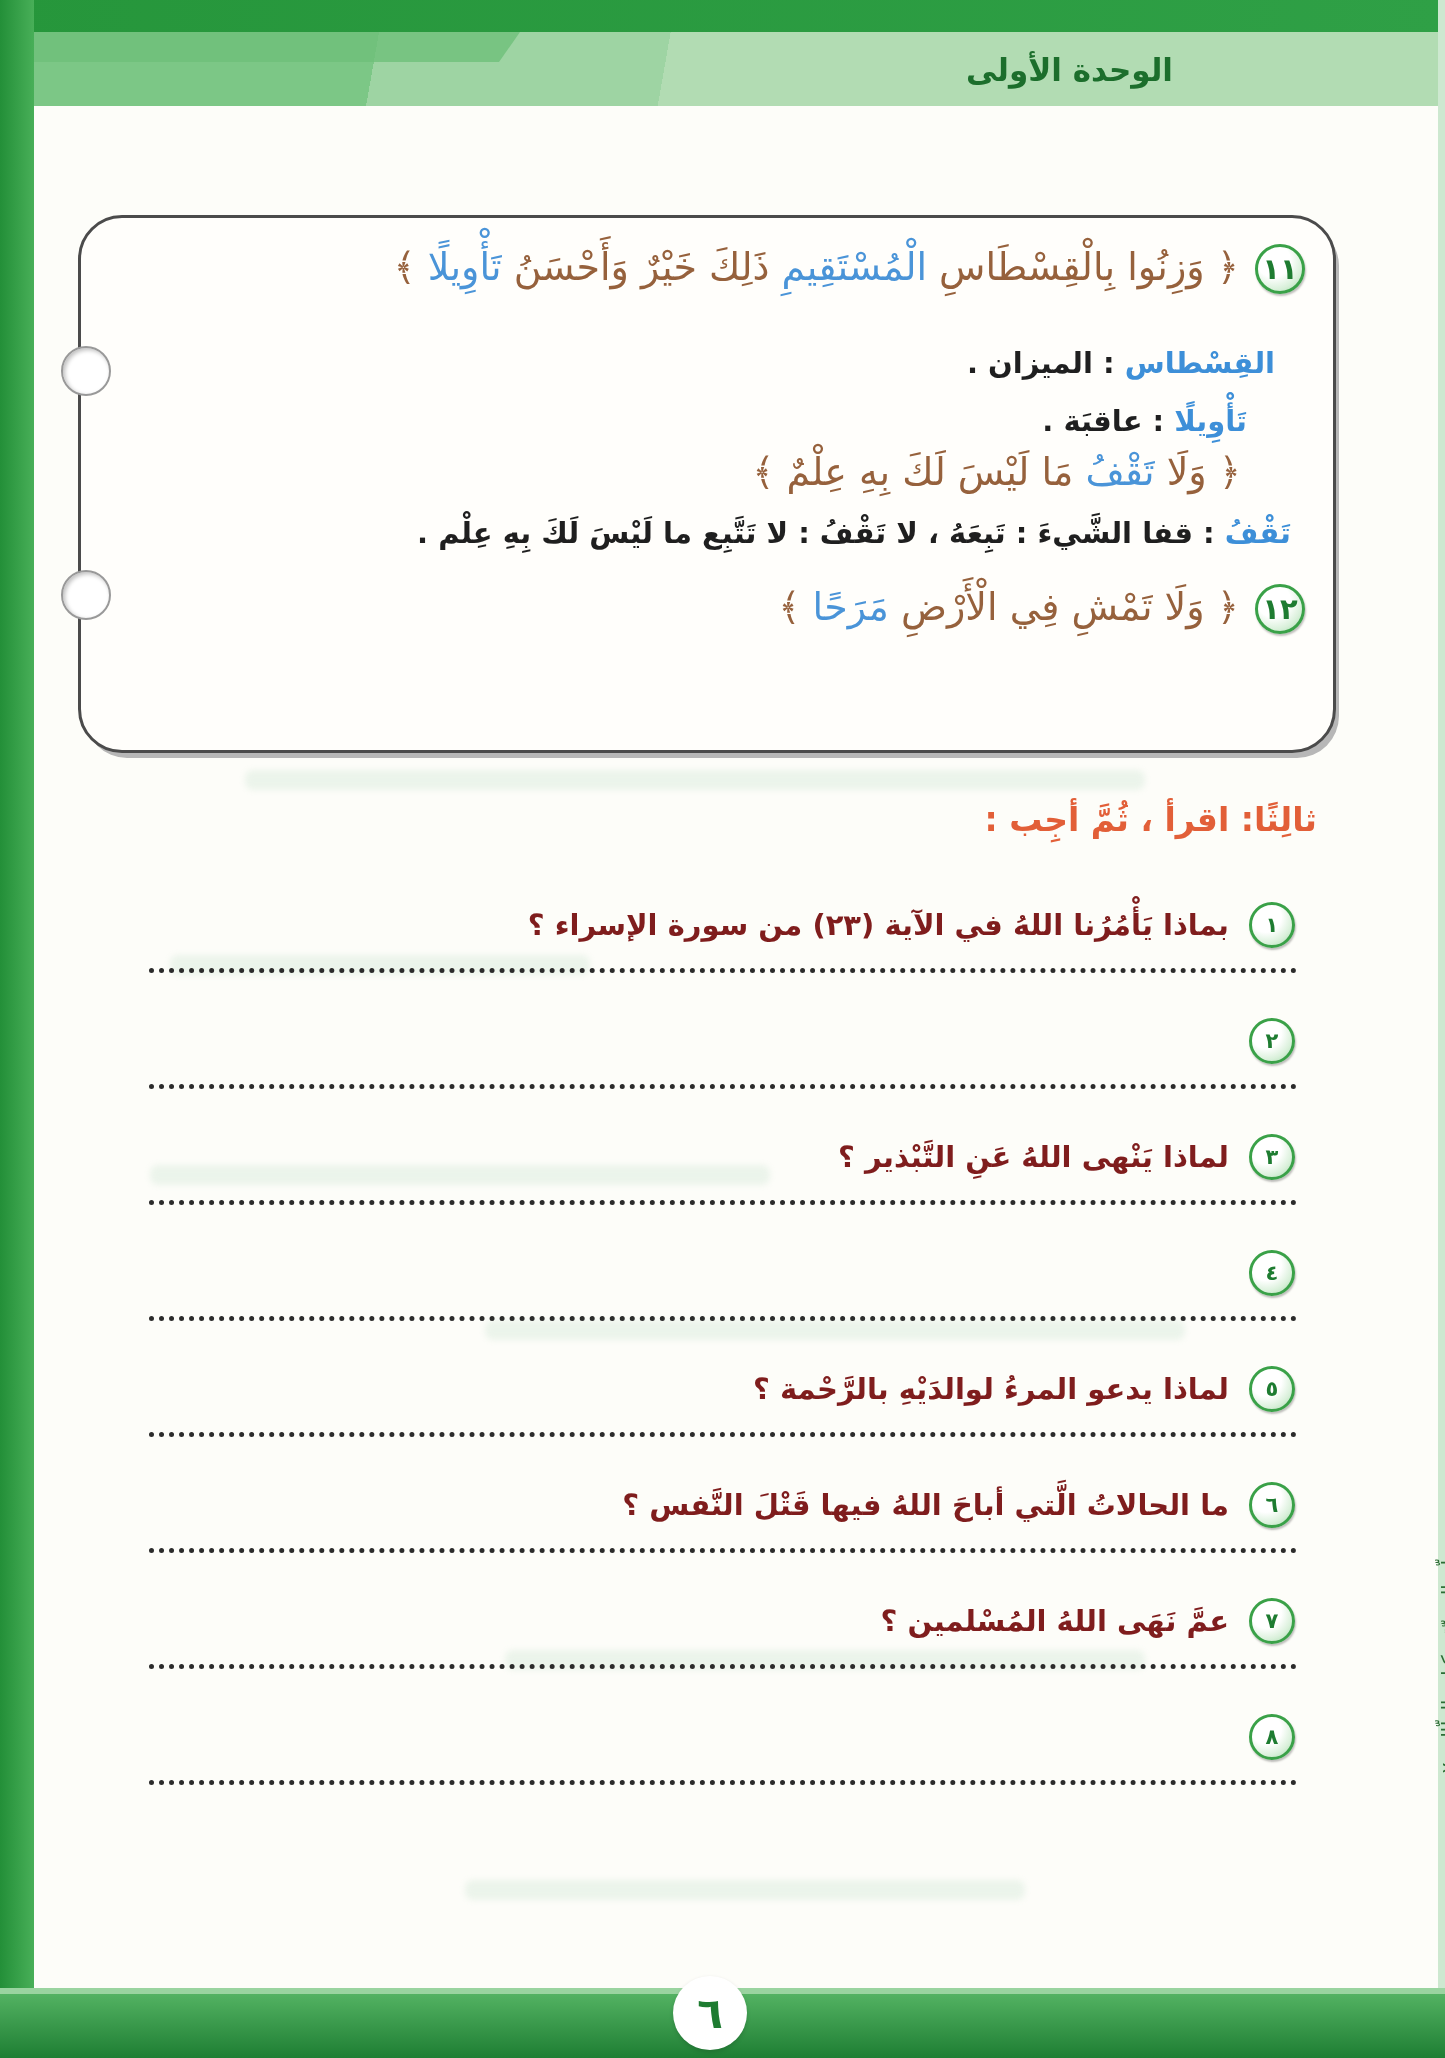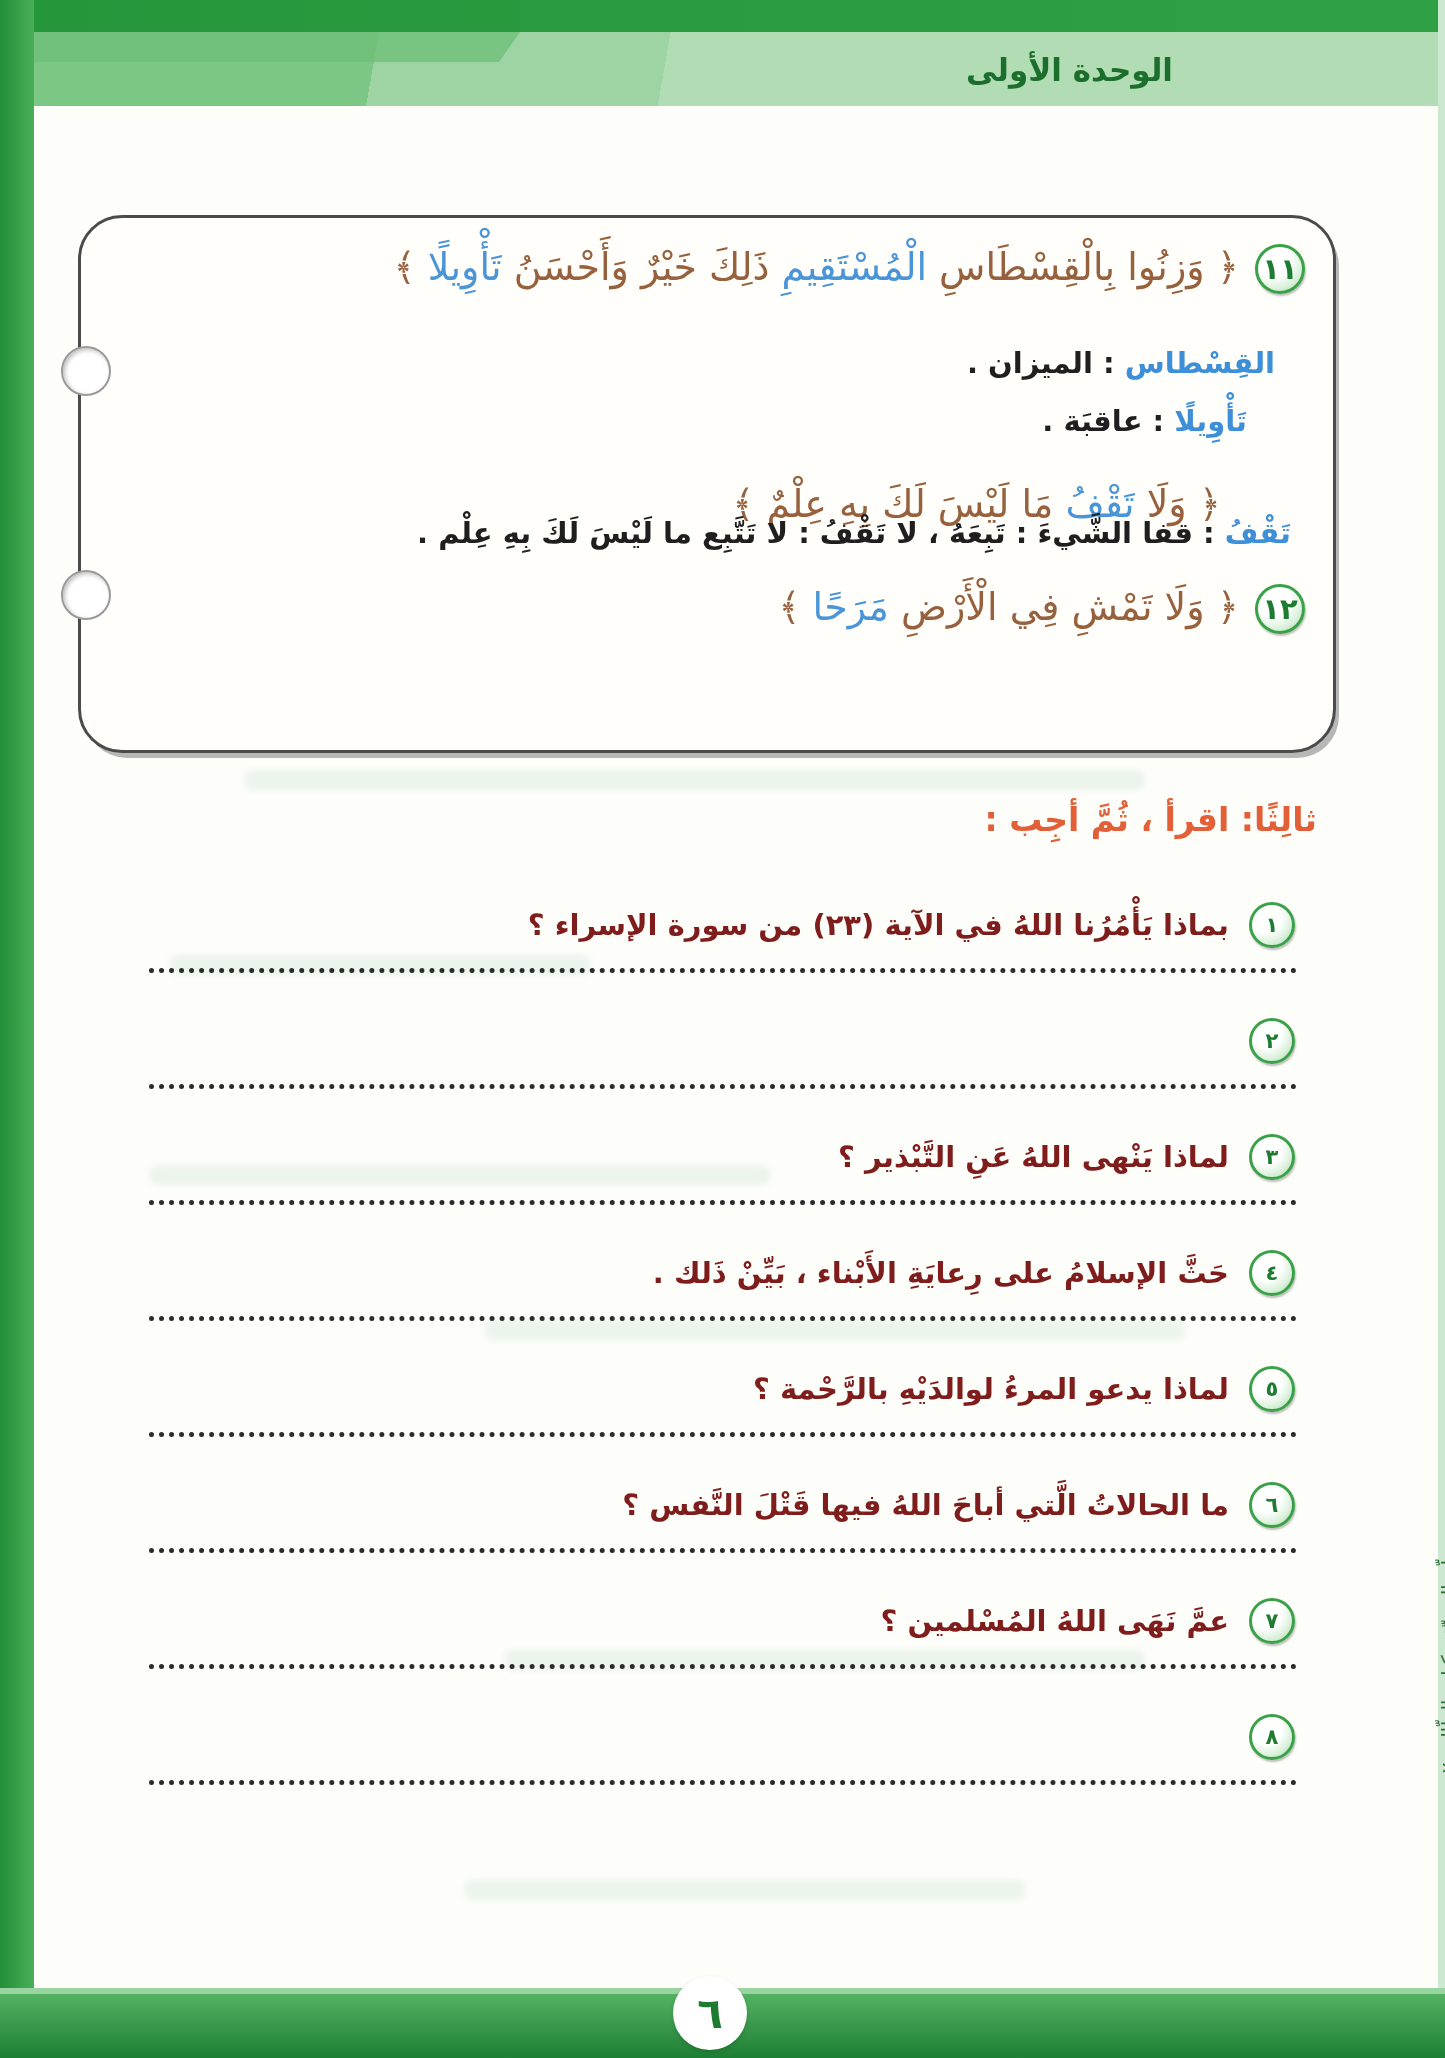--- a/index.html
+++ b/index.html
@@ -80,21 +80,21 @@
   </div>
 
   <div class="vocab" style="top:128px;right:58px;">
     <span class="term">القِسْطاس</span><span> : الميزان .</span>
   </div>
 
   <div class="vocab" style="top:186px;right:86px;">
     <span class="term">تَأْوِيلًا</span><span> : عاقبَة .</span>
   </div>
 
-  <div class="verse" style="top:232px;right:112px;margin-top:32px;">
+  <div class="verse" style="top:232px;right:92px;">
     <span>﴿ وَلَا </span><span class="hl">تَقْفُ</span><span> مَا لَيْسَ لَكَ بِهِ عِلْمٌ ﴾</span>
   </div>
 
   <div class="vocab" style="top:298px;right:42px;">
     <span class="term">تَقْفُ</span><span> : قفا الشَّيءَ : تَبِعَهُ ، لا تَقْفُ : لا تَتَّبِع ما لَيْسَ لَكَ بِهِ عِلْم .</span>
   </div>
 
   <div class="verse" style="top:366px;right:28px;">
     <span class="ncircle">١٢</span><span>﴿ وَلَا تَمْشِ فِي الْأَرْضِ </span><span class="hl">مَرَحًا</span><span> ﴾</span>
   </div>
@@ -122,21 +122,20 @@
   <div class="q-row">
     <span class="ncircle">٣</span>
     <span class="q-text">لماذا يَنْهى اللهُ عَنِ التَّبْذير ؟</span>
   </div>
   <div class="dots"></div>
 </div>
 
 <div class="q" style="top:1250px;">
   <div class="q-row">
     <span class="ncircle">٤</span>
-    <span class="q-text">حَثَّ الإسلامُ على رِعايَةِ الأَبْناء ، بَيِّنْ ذَلك .</span>
   </div>
   <div class="dots"></div>
 </div>
 
 <div class="q" style="top:1366px;">
   <div class="q-row">
     <span class="ncircle">٥</span>
     <span class="q-text">لماذا يدعو المرءُ لوالدَيْهِ بالرَّحْمة ؟</span>
   </div>
   <div class="dots"></div>

